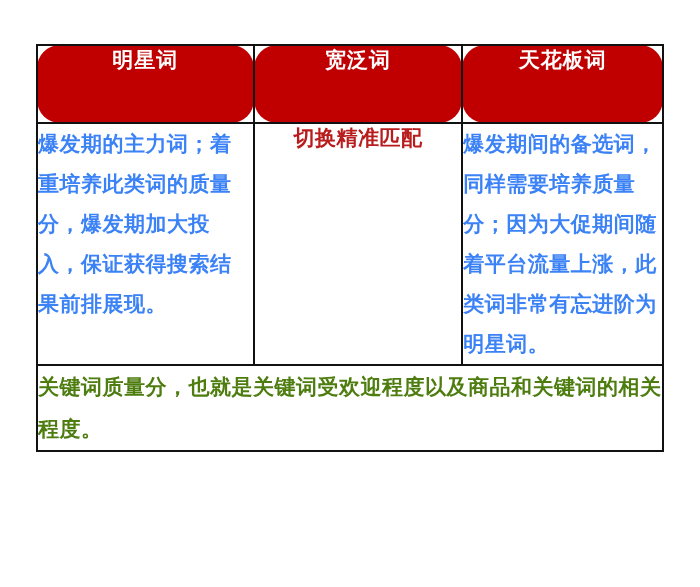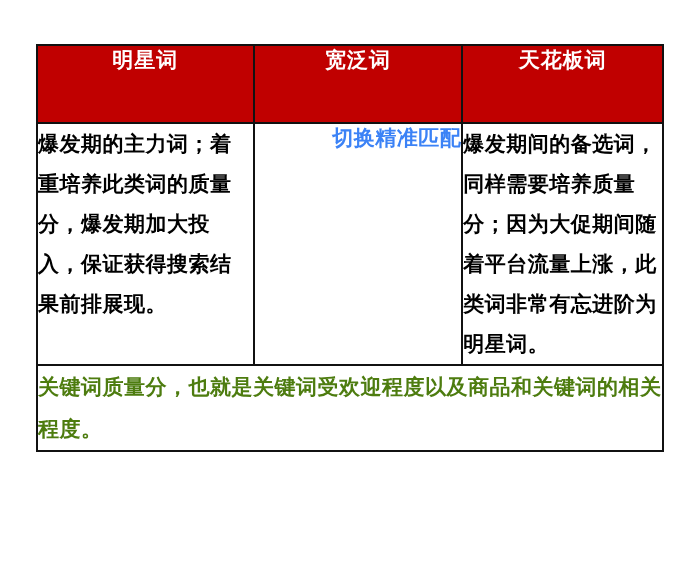--- a/index.html
+++ b/index.html
@@ -38,39 +38,40 @@
   }
   thead th {
     background: #c00000;
     color: #ffffff;
     font-weight: bold;
     font-size: 21px;
     text-align: center;
     height: 76px;
     vertical-align: middle;
     letter-spacing: 1px;
+    border-radius: 23px;
   }
   .col-1 { width: 216px; }
   .col-2 { width: 208px; }
   .col-3 { width: 200px; }
 
   td.body-cell {
-    color: #000000;
+    color: #3b82f6;
     font-size: 21px;
     font-weight: bold;
     line-height: 40px;
     padding: 10px 12px 12px 12px;
     letter-spacing: 0.5px;
   }
   td.center-cell {
-    text-align: right;
+    text-align: center;
     vertical-align: middle;
     font-size: 21px;
     font-weight: bold;
-    color: #3b82f6;
+    color: #b91c1c;
     letter-spacing: 0.5px;
   }
   td.footer-cell {
     color: #4d7c0f;
     font-size: 21px;
     font-weight: bold;
     line-height: 42px;
     padding: 8px 10px 10px 12px;
     letter-spacing: 0.5px;
   }

